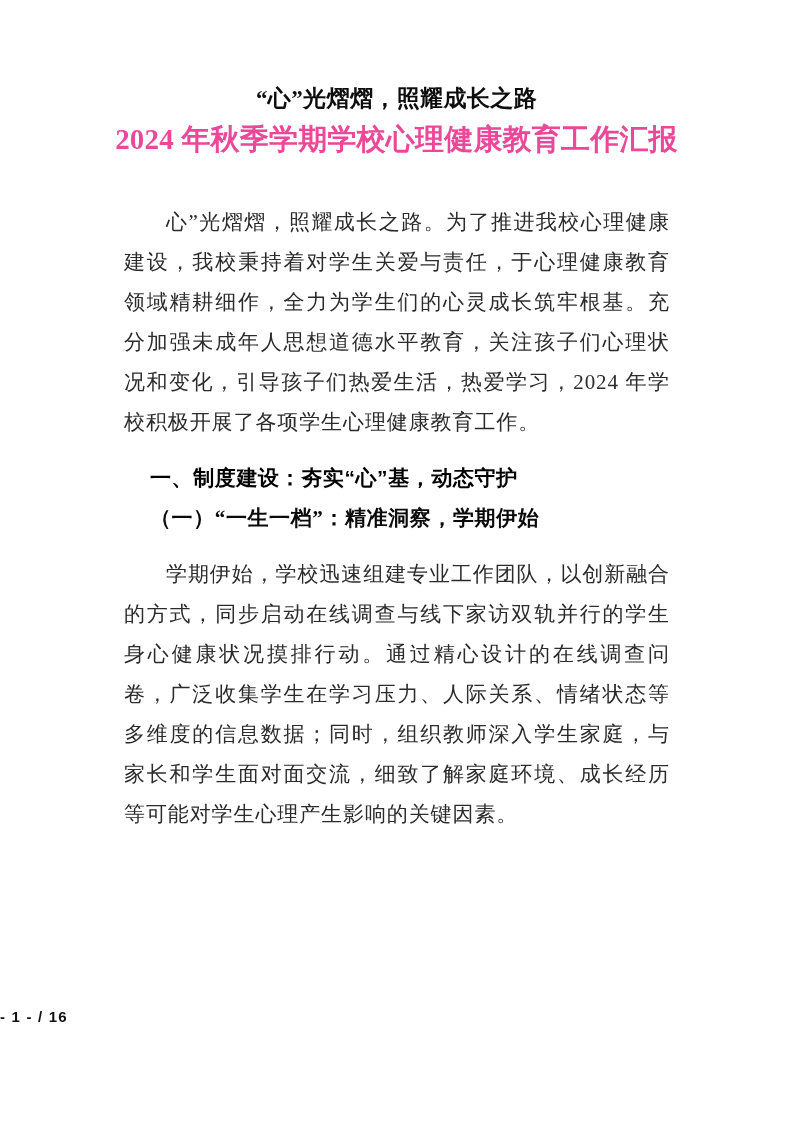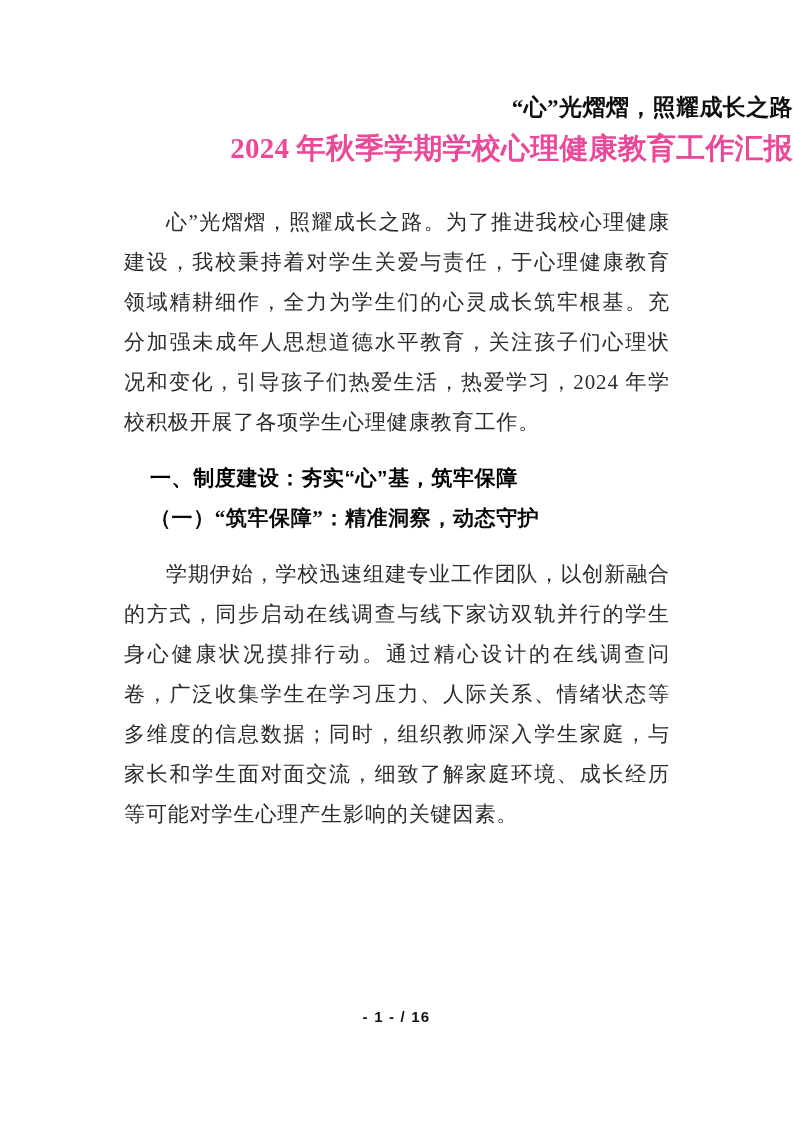--- a/index.html
+++ b/index.html
@@ -23,22 +23,22 @@
     height: 1122px;
     background: #ffffff;
     box-sizing: border-box;
   }
 
   
   .title-block {
     position: absolute;
     left: 0;
     right: 0;
-    top: 92px;
-    text-align: right;
+    top: 83px;
+    text-align: center;
   }
 
   .title-line-1 {
     font-family: "Liberation Serif", "DejaVu Serif", serif;
     font-weight: bold;
     font-size: 23px;
     line-height: 32px;
     letter-spacing: 0.4px;
     color: #0d0d0d;
   }
@@ -94,21 +94,21 @@
     letter-spacing: 0.6px;
     margin: 0;
   }
 
   
   .footer {
     position: absolute;
     left: 0;
     right: 0;
     top: 1008px;
-    text-align: center;
+    text-align: left;
   }
 
   .footer-pagenum {
     font-family: "Liberation Sans", "DejaVu Sans", sans-serif;
     font-weight: bold;
     font-size: 15px;
     letter-spacing: 1.2px;
     color: #111111;
   }
 </style>
@@ -119,24 +119,24 @@
 
   <div class="title-block">
     <div class="title-line-1">“心”光熠熠，照耀成长之路</div>
     <div class="title-line-2">2024 年秋季学期学校心理健康教育工作汇报</div>
   </div>
 
   <div class="content">
 
     <p class="para">心”光熠熠，照耀成长之路。为了推进我校心理健康建设，我校秉持着对学生关爱与责任，于心理健康教育领域精耕细作，全力为学生们的心灵成长筑牢根基。充分加强未成年人思想道德水平教育，关注孩子们心理状况和变化，引导孩子们热爱生活，热爱学习，2024 年学校积极开展了各项学生心理健康教育工作。</p>
 
-    <p class="h1-heading">一、制度建设：夯实“心”基，筑牢保障</p>
+    <p class="h1-heading">一、制度建设：夯实“心”基，动态守护</p>
 
 
-    <p class="h2-heading">（一）“筑牢保障”：精准洞察，动态守护</p>
+    <p class="h2-heading">（一）“一生一档”：精准洞察，学期伊始</p>
 
     <p class="para">学期伊始，学校迅速组建专业工作团队，以创新融合的方式，同步启动在线调查与线下家访双轨并行的学生身心健康状况摸排行动。通过精心设计的在线调查问卷，广泛收集学生在学习压力、人际关系、情绪状态等多维度的信息数据；同时，组织教师深入学生家庭，与家长和学生面对面交流，细致了解家庭环境、成长经历等可能对学生心理产生影响的关键因素。</p>
 
   </div>
 
   <div class="footer">
     <span class="footer-pagenum">- 1 - / 16</span>
   </div>
 
 </div>

